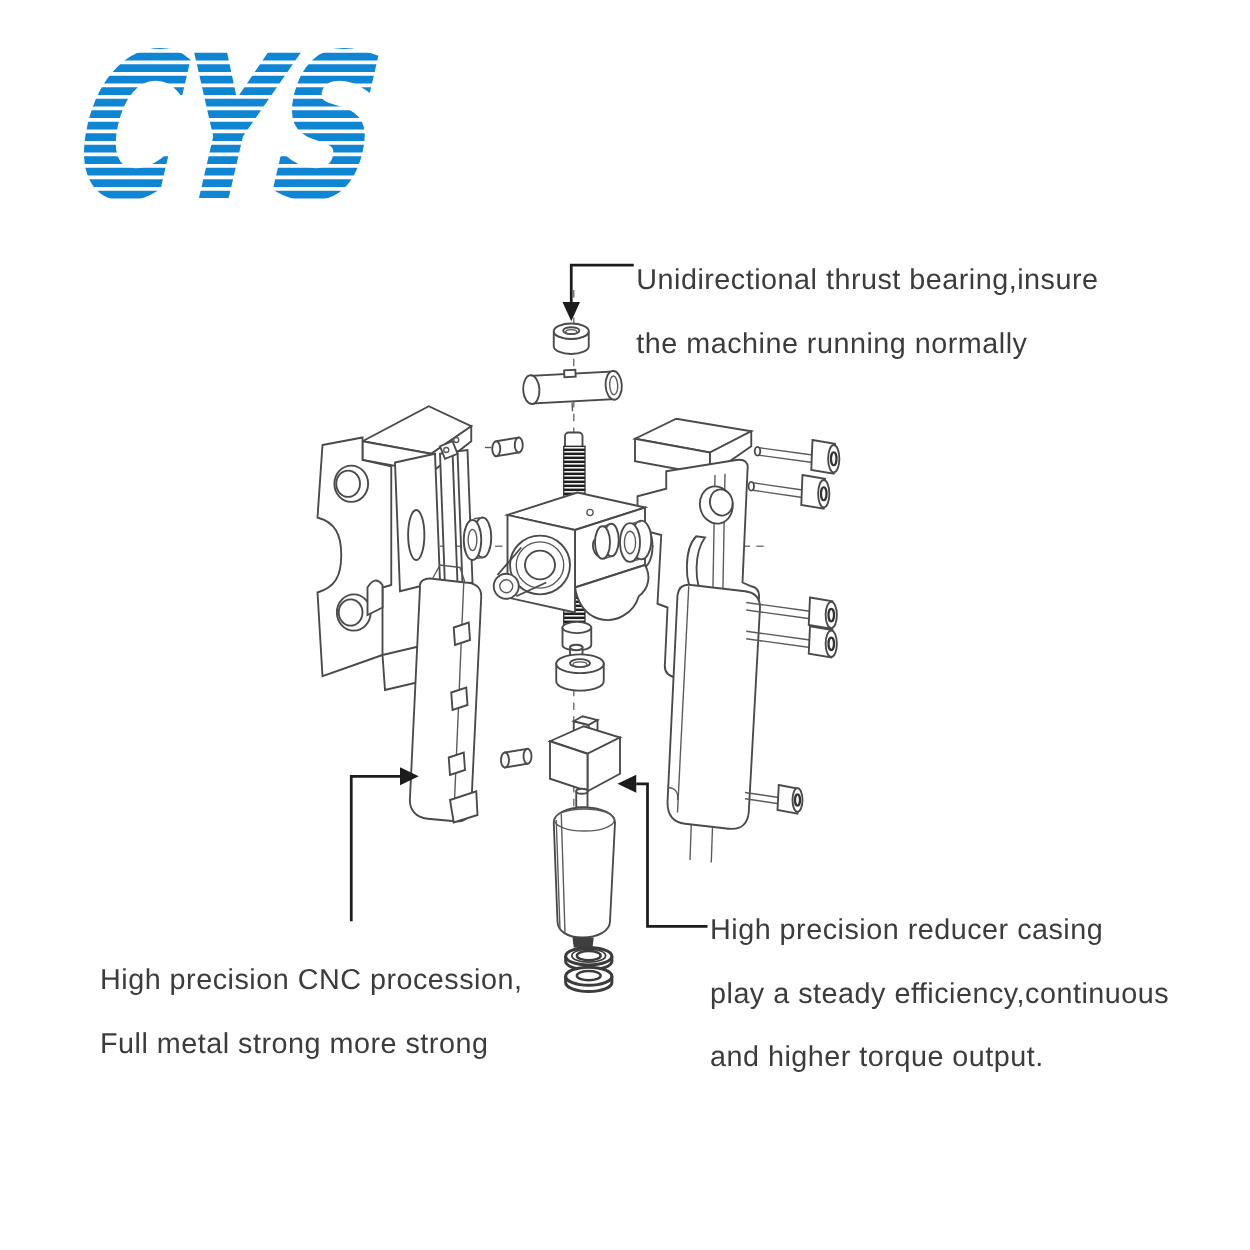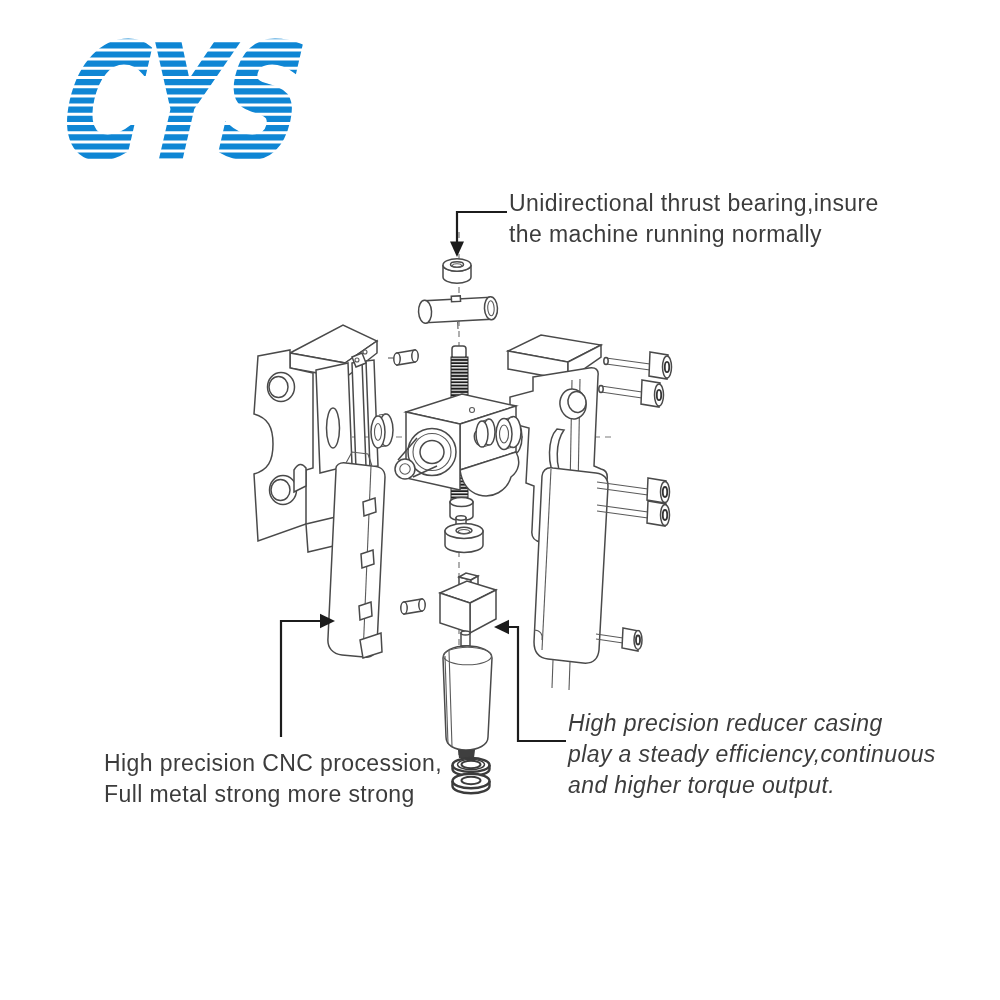--- a/index.html
+++ b/index.html
@@ -2,24 +2,24 @@
 <html><head>
 <meta charset="utf-8">
 <style>
   html,body{margin:0;padding:0;background:#fff;}
   .canvas{position:relative;width:1000px;height:1000px;background:#fff;overflow:hidden;
           font-family:"Liberation Sans",sans-serif;}
   .logo{position:absolute;left:50px;top:32px;width:260px;height:140px;}
   .diagram{position:absolute;left:0;top:0;width:1000px;height:1000px;}
   .annotation{position:absolute;color:#3c3c3c;font-size:23px;line-height:31px;
               letter-spacing:0.4px;white-space:nowrap;}
-  .annotation div{white-space:nowrap;}
+  .annotation div{white-space:nowrap;margin-top:20px;}
   .ann-top{left:509px;top:188px;}
-  .ann-left{left:104px;top:748px;}
-  .ann-right{left:568px;top:708px;font-style:italic;}
+  .ann-left{left:80px;top:748px;}
+  .ann-right{left:568px;top:708px;}
   svg{display:block;}
   .wf{fill:#ffffff;stroke:#4a4a4a;stroke-width:1.5;}
   .ln{fill:none;stroke:#4a4a4a;stroke-width:1.5;}
   .lt{fill:none;stroke:#5a5a5a;stroke-width:1.1;}
   .dk{fill:none;stroke:#333;stroke-width:1.8;}
   .arrow{fill:none;stroke:#1c1c1c;stroke-width:2.2;}
   .arrowhead{fill:#1c1c1c;stroke:none;}
   .dash{fill:none;stroke:#7a7a7a;stroke-width:1.2;stroke-dasharray:6 5;}
 </style>
 </head>

